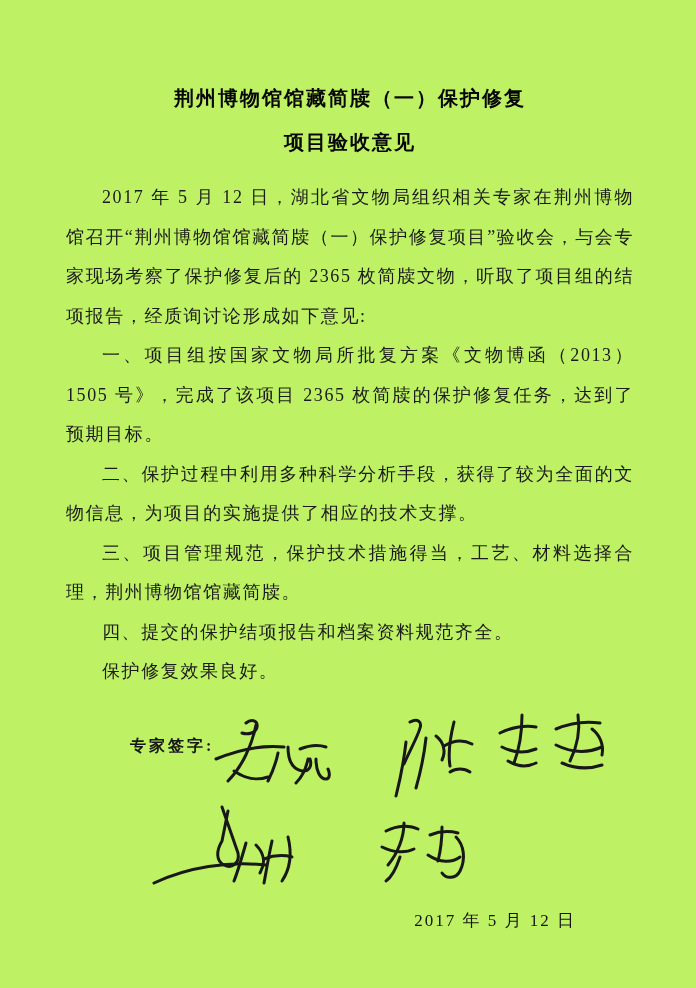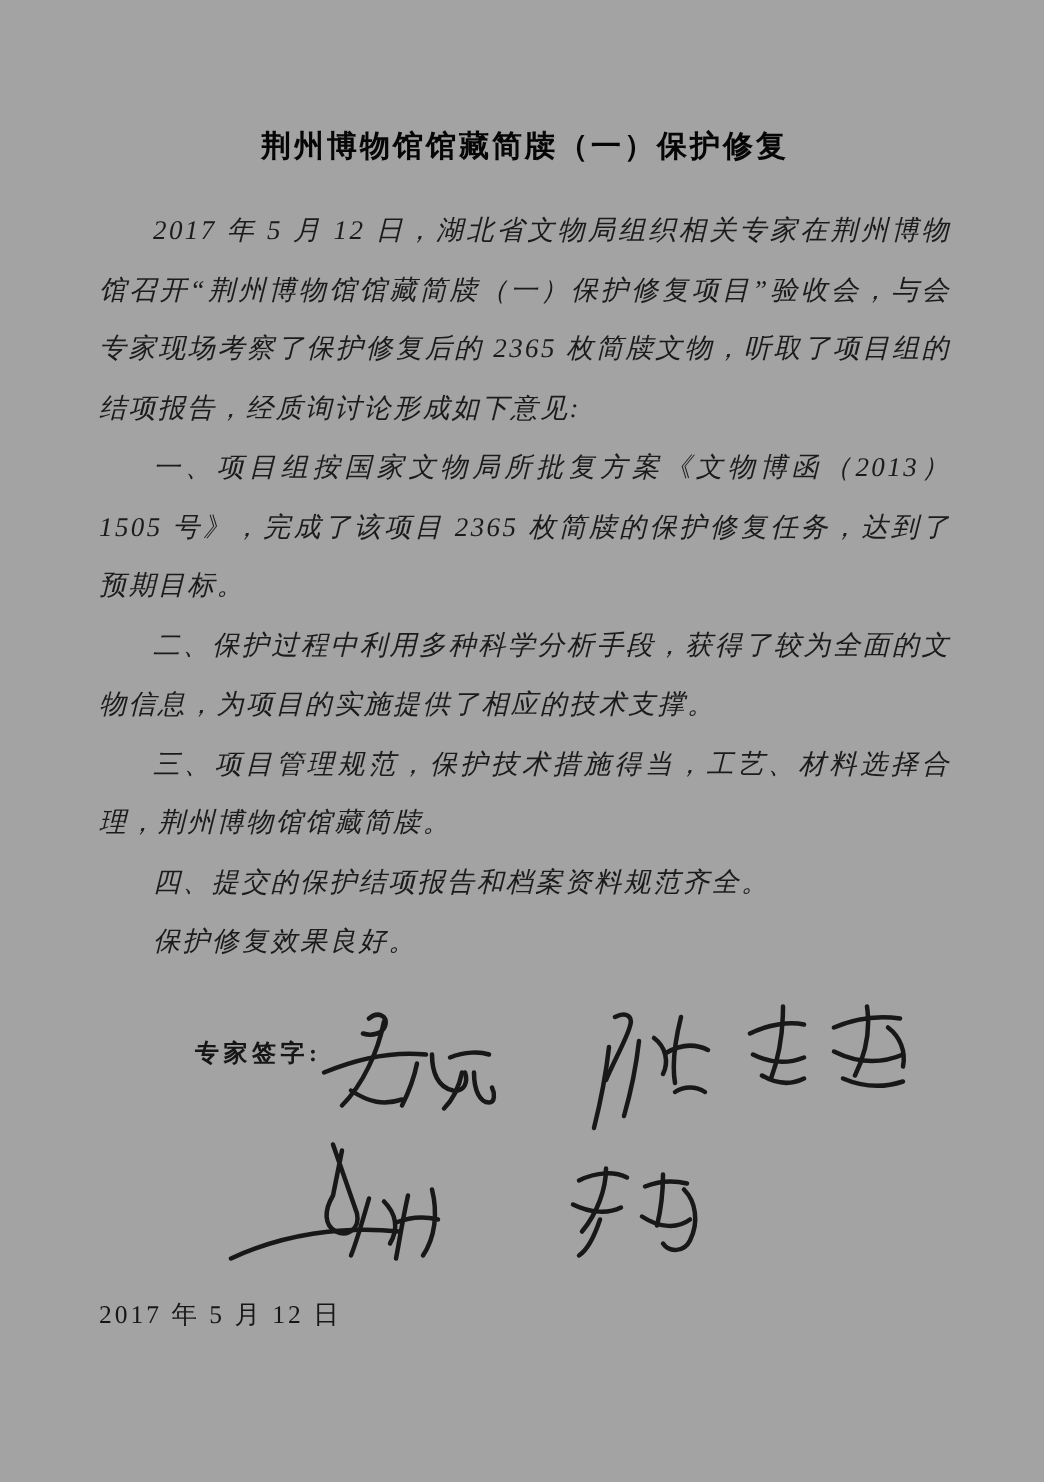--- a/index.html
+++ b/index.html
@@ -1,21 +1,21 @@
 <!DOCTYPE html>
 <html><head>
 <meta charset="utf-8">
 <style>
   html, body { margin: 0; padding: 0; background: #ffffff; }
   .page {
     position: relative;
     width: 696px;
     height: 988px;
     margin: 0 auto;
-    background: #a3a3a3;
+    background: #bef264;
     color: #1c1c1c;
     font-family: "Liberation Serif", "DejaVu Serif", serif;
     box-sizing: border-box;
     padding: 76px 62px 0 66px;
     overflow: hidden;
   }
   .title-block {
     text-align: center;
     font-family: "Liberation Sans", "DejaVu Sans", sans-serif;
     font-weight: bold;
@@ -27,21 +27,21 @@
   .body-text p {
     margin: 0;
     font-size: 18px;
     line-height: 39.5px;
     letter-spacing: 1.6px;
     text-align: justify;
     text-indent: 2em;
     font-weight: 500;
     color: #1b1b1b;
   }
-  .body-text { margin-top: 14px; font-style: italic; }
+  .body-text { margin-top: 14px; }
   .sig-area {
     position: relative;
     height: 196px;
     margin-top: 18px;
   }
   .sig-label {
     position: absolute;
     left: 64px;
     top: 26px;
     font-size: 16px;
@@ -57,35 +57,36 @@
     stroke-width: 3;
     stroke-linecap: round;
     stroke-linejoin: round;
   }
   .sig-1 { left: 146px; top: 8px; }
   .sig-2 { left: 326px; top: 4px; }
   .sig-3 { left: 426px; top: 0px; }
   .sig-4 { left: 82px;  top: 90px; }
   .sig-5 { left: 306px; top: 108px; }
   .date-line {
-    text-align: left;
-    margin-right: 46px;
+    text-align: right;
+    margin-right: 58px;
     font-size: 17px;
     letter-spacing: 2px;
     line-height: 30px;
     color: #161616;
   }
 </style>
 </head>
 <body>
 
 <div class="page">
 
   <div class="title-block">
     <div>荆州博物馆馆藏简牍（一）保护修复</div>
+    <div>项目验收意见</div>
   </div>
 
   <div class="body-text">
     <p>2017 年 5 月 12 日，湖北省文物局组织相关专家在荆州博物馆召开“荆州博物馆馆藏简牍（一）保护修复项目”验收会，与会专家现场考察了保护修复后的 2365 枚简牍文物，听取了项目组的结项报告，经质询讨论形成如下意见:</p>
     <p>一、项目组按国家文物局所批复方案《文物博函（2013）1505 号》，完成了该项目 2365 枚简牍的保护修复任务，达到了预期目标。</p>
     <p>二、保护过程中利用多种科学分析手段，获得了较为全面的文物信息，为项目的实施提供了相应的技术支撑。</p>
     <p>三、项目管理规范，保护技术措施得当，工艺、材料选择合理，荆州博物馆馆藏简牍。</p>
     <p>四、提交的保护结项报告和档案资料规范齐全。</p>
     <p>保护修复效果良好。</p>
   </div>

